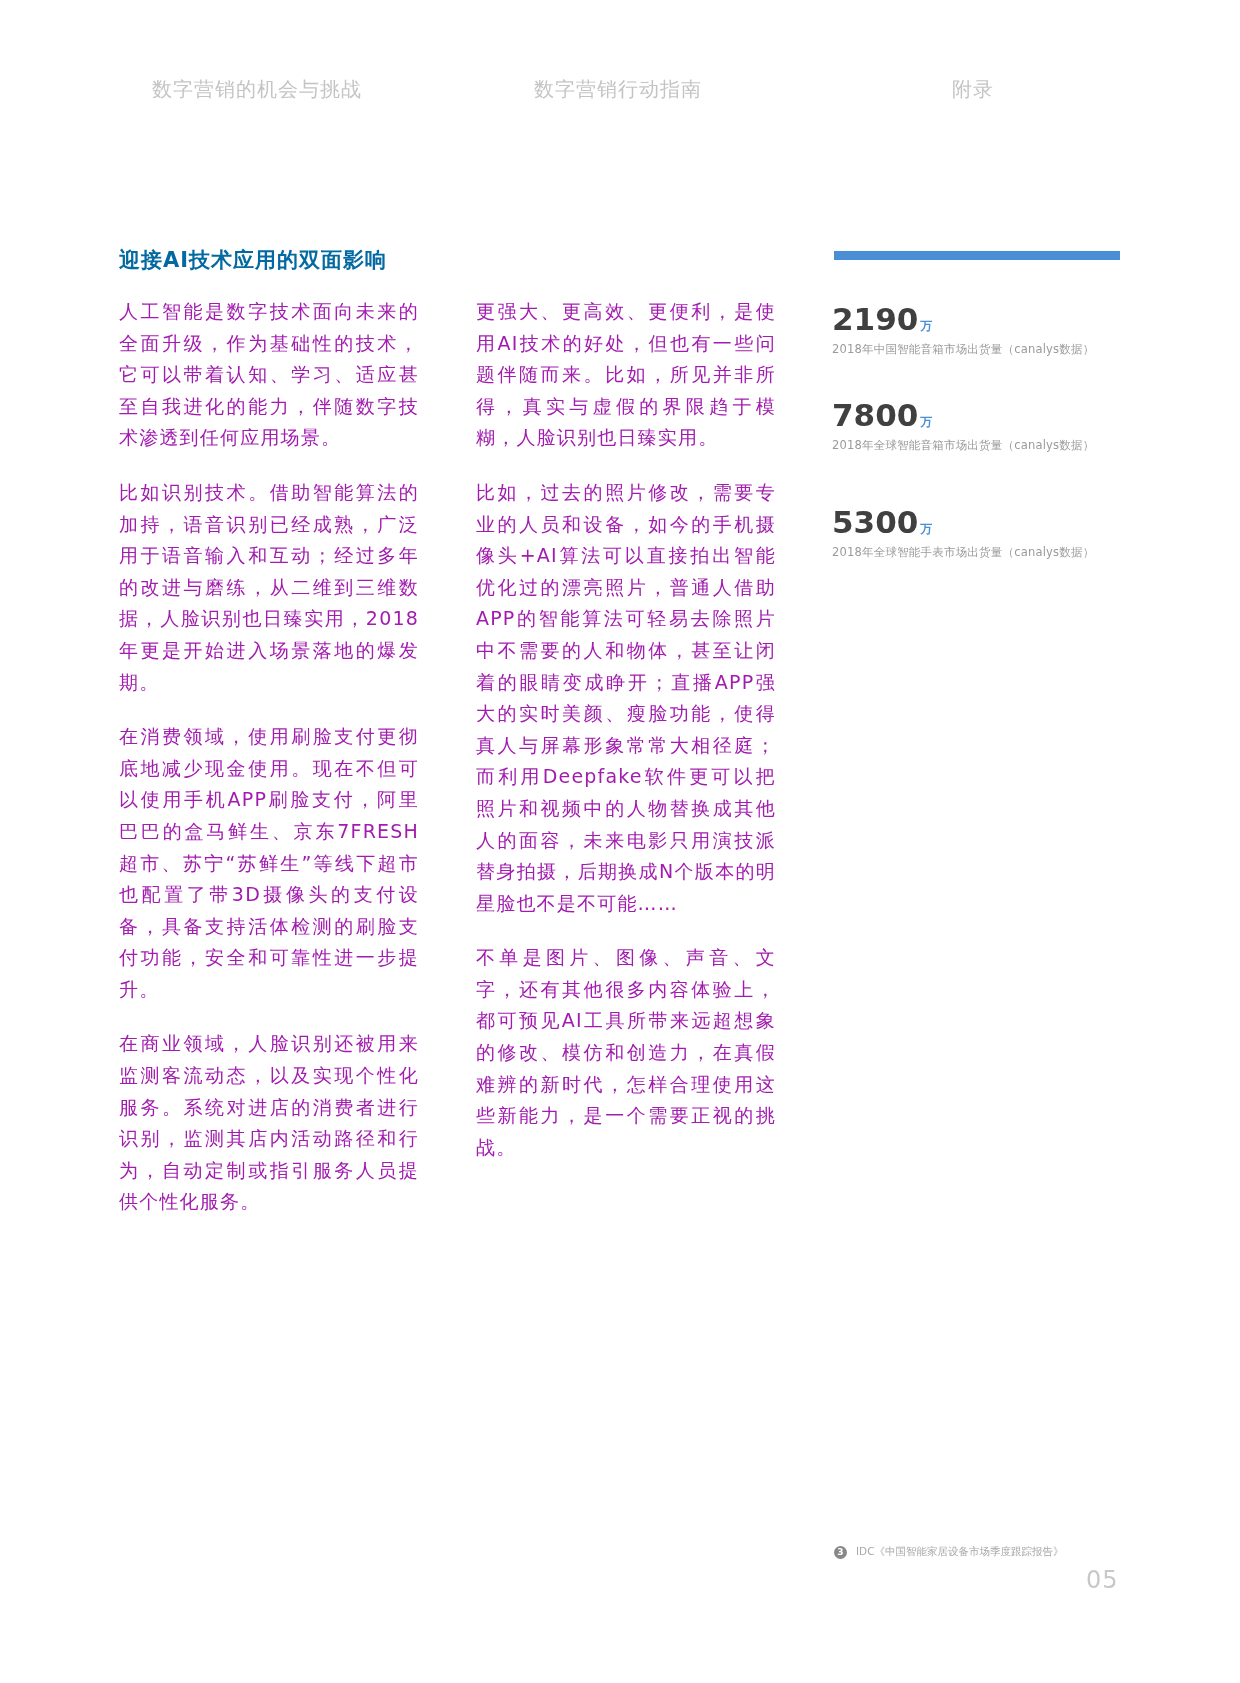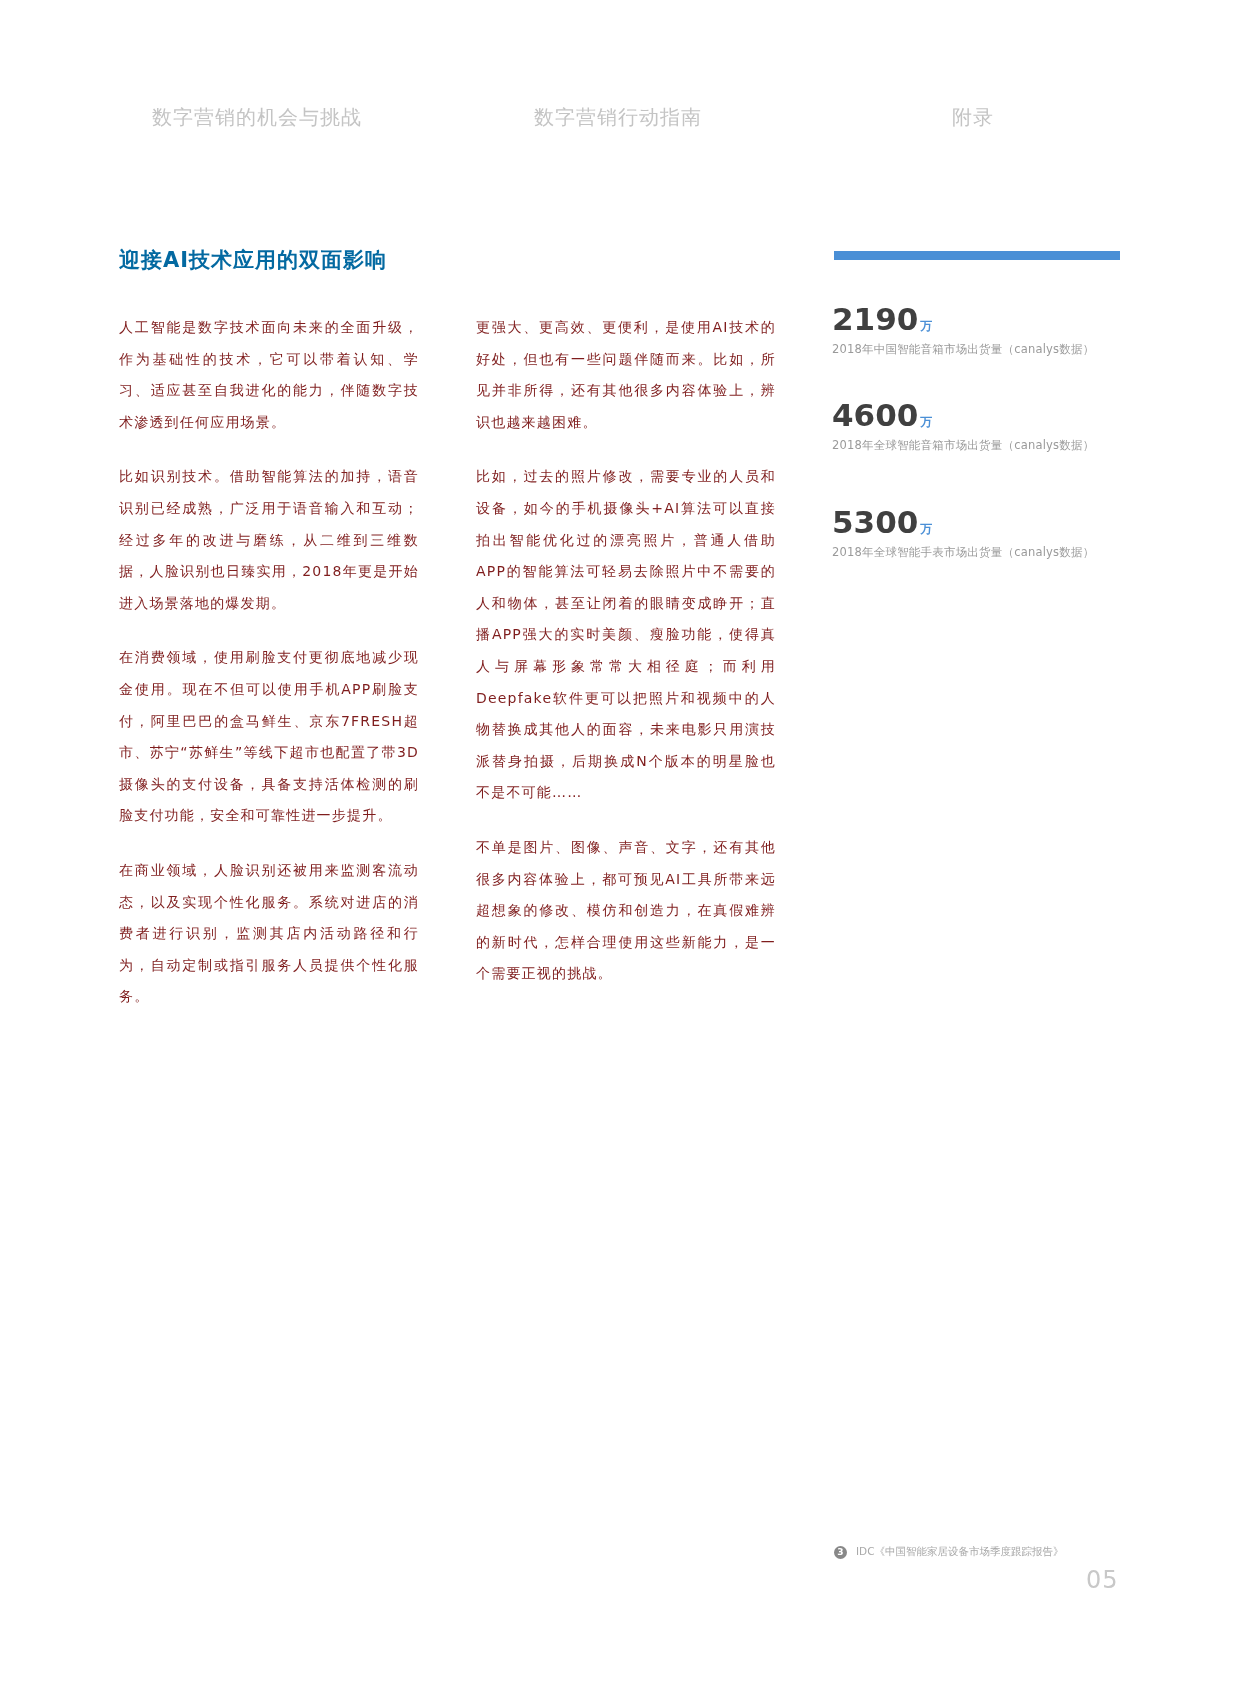--- a/index.html
+++ b/index.html
@@ -1,22 +1,22 @@
 <!DOCTYPE html>
 <html><head>
 <meta charset="utf-8">
 <style>
   html, body { margin:0; padding:0; background:#ffffff; }
   body { width:1240px; height:1683px; position:relative; overflow:hidden;
          font-family:"DejaVu Sans","Liberation Sans",sans-serif; color:#3a3a3a; }
-  .nav { position:absolute; top:76px; left:0; width:1088px; height:34px;margin-top:28px; }
+  .nav { position:absolute; top:76px; left:0; width:1088px; height:34px; }
   .nav-item { position:absolute; top:0; font-size:20px; color:#c4c4c4; letter-spacing:1px; white-space:nowrap; }
   .title { position:absolute; left:119px; top:246px; font-size:21px; font-weight:bold; color:#0369a1; letter-spacing:1px; white-space:nowrap; }
   .col { position:absolute; width:300px; }
-  .col p { margin:16px 0 23px 0; font-size:14px; line-height:31.6px; color:#7f1d1d; text-align:justify; letter-spacing:1.2px; }
+  .col p { margin:0 0 23px 0; font-size:19px; line-height:31.6px; color:#a21caf; text-align:justify; letter-spacing:1.2px; }
   .col1 { left:119px; top:296px; }
   .col2 { left:476px; top:296px; }
   .accent-bar { position:absolute; left:834px; top:251px; width:286px; height:9px; background:#4a8fd6; }
   .stat { position:absolute; left:832px; }
   .stat-num { font-size:31px; font-weight:bold; color:#404040; line-height:34px; white-space:nowrap; }
   .stat-unit { font-size:12px; font-weight:bold; color:#4a8fd6; margin-left:2px; }
   .stat-desc { font-size:11.5px; color:#9a9a9a; margin-top:6px; white-space:nowrap; letter-spacing:0.2px; }
   .footnote { position:absolute; left:834px; top:1545px; font-size:10.5px; color:#a8a8a8; white-space:nowrap; display:flex; align-items:center; }
   .fn-marker { display:inline-block; width:13px; height:13px; border-radius:50%; background:#888; color:#fff; font-size:9px; line-height:13px; text-align:center; margin-right:9px; font-weight:bold; }
   .page-num { position:absolute; left:1086px; top:1566px; font-size:24px; color:#c8c8c8; letter-spacing:1px; }
@@ -33,34 +33,34 @@
 <div class="title">迎接AI技术应用的双面影响</div>
 
 <div class="col col1">
   <p>人工智能是数字技术面向未来的全面升级，作为基础性的技术，它可以带着认知、学习、适应甚至自我进化的能力，伴随数字技术渗透到任何应用场景。</p>
   <p>比如识别技术。借助智能算法的加持，语音识别已经成熟，广泛用于语音输入和互动；经过多年的改进与磨练，从二维到三维数据，人脸识别也日臻实用，2018年更是开始进入场景落地的爆发期。</p>
   <p>在消费领域，使用刷脸支付更彻底地减少现金使用。现在不但可以使用手机APP刷脸支付，阿里巴巴的盒马鲜生、京东7FRESH超市、苏宁“苏鲜生”等线下超市也配置了带3D摄像头的支付设备，具备支持活体检测的刷脸支付功能，安全和可靠性进一步提升。</p>
   <p>在商业领域，人脸识别还被用来监测客流动态，以及实现个性化服务。系统对进店的消费者进行识别，监测其店内活动路径和行为，自动定制或指引服务人员提供个性化服务。</p>
 </div>
 
 <div class="col col2">
-  <p>更强大、更高效、更便利，是使用AI技术的好处，但也有一些问题伴随而来。比如，所见并非所得，还有其他很多内容体验上，辨识也越来越困难。</p>
+  <p>更强大、更高效、更便利，是使用AI技术的好处，但也有一些问题伴随而来。比如，所见并非所得，真实与虚假的界限趋于模糊，人脸识别也日臻实用。</p>
   <p>比如，过去的照片修改，需要专业的人员和设备，如今的手机摄像头+AI算法可以直接拍出智能优化过的漂亮照片，普通人借助APP的智能算法可轻易去除照片中不需要的人和物体，甚至让闭着的眼睛变成睁开；直播APP强大的实时美颜、瘦脸功能，使得真人与屏幕形象常常大相径庭；而利用Deepfake软件更可以把照片和视频中的人物替换成其他人的面容，未来电影只用演技派替身拍摄，后期换成N个版本的明星脸也不是不可能……</p>
   <p>不单是图片、图像、声音、文字，还有其他很多内容体验上，都可预见AI工具所带来远超想象的修改、模仿和创造力，在真假难辨的新时代，怎样合理使用这些新能力，是一个需要正视的挑战。</p>
 </div>
 
 <div class="accent-bar"></div>
 
 <div class="stat" style="top:302px;">
   <div><span class="stat-num">2190</span><span class="stat-unit">万</span></div>
   <div class="stat-desc">2018年中国智能音箱市场出货量（canalys数据）</div>
 </div>
 
 <div class="stat" style="top:398px;">
-  <div><span class="stat-num">4600</span><span class="stat-unit">万</span></div>
+  <div><span class="stat-num">7800</span><span class="stat-unit">万</span></div>
   <div class="stat-desc">2018年全球智能音箱市场出货量（canalys数据）</div>
 </div>
 
 <div class="stat" style="top:505px;">
   <div><span class="stat-num">5300</span><span class="stat-unit">万</span></div>
   <div class="stat-desc">2018年全球智能手表市场出货量（canalys数据）</div>
 </div>
 
 <div class="footnote">
   <span class="fn-marker">3</span>

